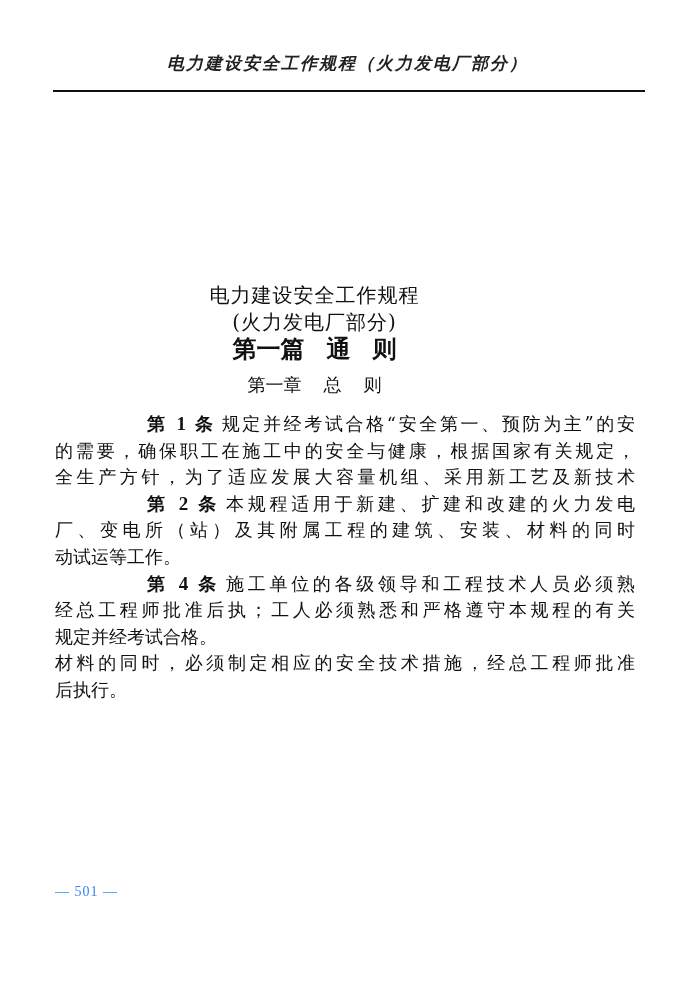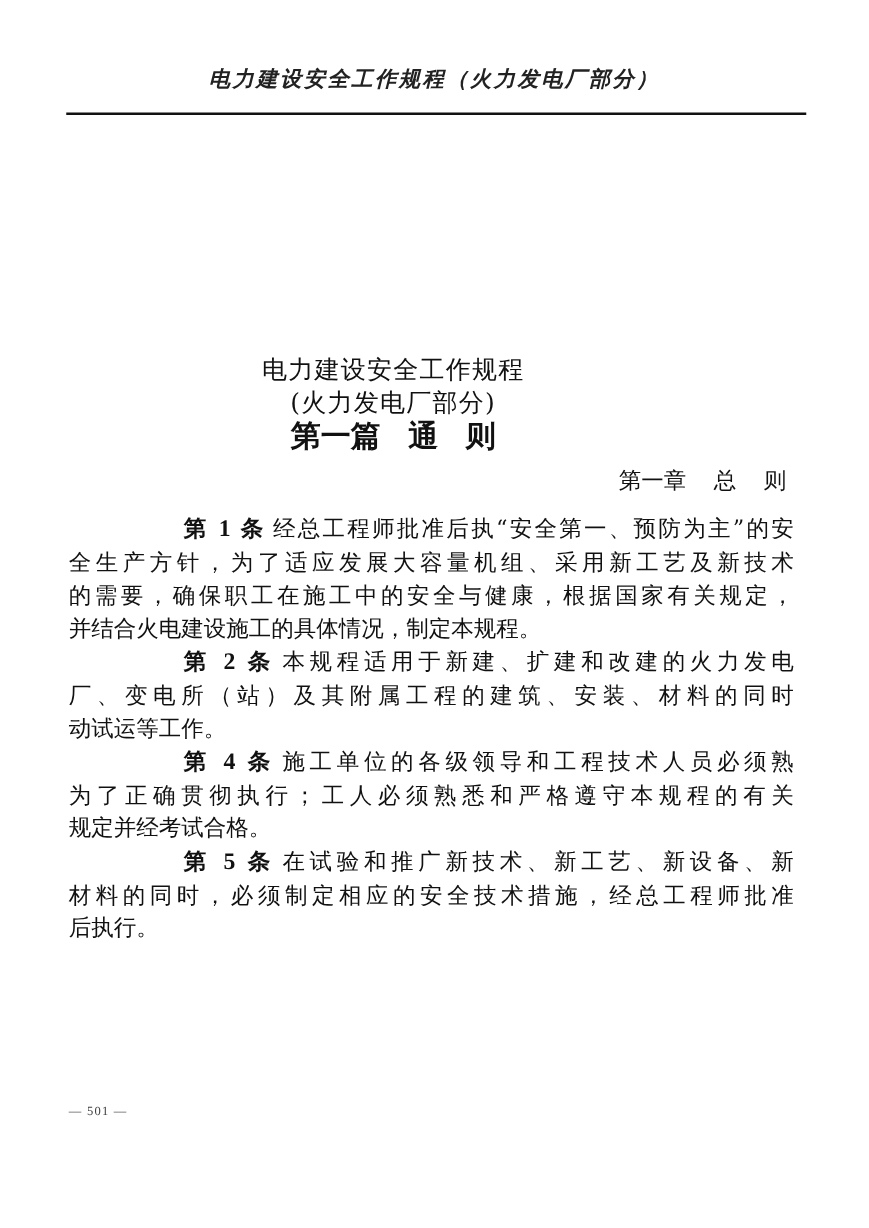--- a/index.html
+++ b/index.html
@@ -16,79 +16,77 @@
     .header-rule {
       position: absolute; left: 53px; top: 90px; width: 592px; height: 1.5px;
       background: #111;
     }
     .title-block {
       position: absolute; left: 0; width: 629px; text-align: center;
     }
     .doc-title { top: 282px; font-size: 20px; letter-spacing: 1px; line-height: 26px; }
     .doc-subtitle { top: 309px; font-size: 20px; letter-spacing: 1px; line-height: 26px; }
     .part-title { top: 336px; font-size: 24px; line-height: 26px; font-weight: bold; }
-    .chapter-title { top: 372px; font-size: 18px; line-height: 26px; text-align: right; }
+    .chapter-title { top: 372px; font-size: 18px; line-height: 26px; }
     .part-title span, .chapter-title span { display: inline-block; }
     .gap { width: 22px; }
 
     .body-text {
       position: absolute; left: 55px; top: 411px; width: 580px;
       font-size: 18px; line-height: 26.6px;
     }
     .line {
       display: block; white-space: nowrap; text-align: justify;
       text-align-last: justify; height: 26.6px;
     }
     .line.last { text-align-last: left; }
     .line.indent { padding-left: 92px; }
     .art-num { font-weight: bold; margin-right: 6px; }
     .art-num b { font-family: "Liberation Serif", serif; font-size: 19px; }
 
     .page-number {
-      position: absolute; left: 55px; top: 884px; font-size: 10px;
-      font-family: "Liberation Serif", serif; color: #404040; letter-spacing: 1px;
+      position: absolute; left: 55px; top: 884px; font-size: 14px;
+      font-family: "Liberation Serif", serif; color: #3b82f6; letter-spacing: 1px;
     }
   </style>
 </head>
 <body>
 
 <div class="running-header">电力建设安全工作规程（火力发电厂部分）</div>
 <div class="header-rule"></div>
 
 <div class="title-block doc-title">电力建设安全工作规程</div>
 <div class="title-block doc-subtitle">(火力发电厂部分)</div>
 <div class="title-block part-title">
   <span>第一篇</span><span class="gap"></span><span>通</span><span class="gap"></span><span>则</span>
 </div>
 <div class="title-block chapter-title">
   <span>第一章</span><span class="gap"></span><span>总</span><span class="gap"></span><span>则</span>
 </div>
 
 <div class="body-text">
 
   <div>
-    <span class="line indent"><span class="art-num"><span>第</span> <b>1</b> <span>条</span></span><span>经总工程师批准后执“安全第一、预防为主”的安</span></span>
+    <span class="line indent"><span class="art-num"><span>第</span> <b>1</b> <span>条</span></span><span>规定并经考试合格“安全第一、预防为主”的安</span></span>
+    <span class="line">的需要，确保职工在施工中的安全与健康，根据国家有关规定，</span>
     <span class="line">全生产方针，为了适应发展大容量机组、采用新工艺及新技术</span>
-    <span class="line">的需要，确保职工在施工中的安全与健康，根据国家有关规定，</span>
-    <span class="line last">并结合火电建设施工的具体情况，制定本规程。</span>
   </div>
 
   <div>
     <span class="line indent"><span class="art-num"><span>第</span> <b>2</b> <span>条</span></span><span>本规程适用于新建、扩建和改建的火力发电</span></span>
     <span class="line">厂、变电所（站）及其附属工程的建筑、安装、材料的同时</span>
     <span class="line last">动试运等工作。</span>
   </div>
 
 
   <div>
     <span class="line indent"><span class="art-num"><span>第</span> <b>4</b> <span>条</span></span><span>施工单位的各级领导和工程技术人员必须熟</span></span>
-    <span class="line">为了正确贯彻执行；工人必须熟悉和严格遵守本规程的有关</span>
+    <span class="line">经总工程师批准后执；工人必须熟悉和严格遵守本规程的有关</span>
     <span class="line last">规定并经考试合格。</span>
   </div>
 
   <div>
-    <span class="line indent"><span class="art-num"><span>第</span> <b>5</b> <span>条</span></span><span>在试验和推广新技术、新工艺、新设备、新</span></span>
     <span class="line">材料的同时，必须制定相应的安全技术措施，经总工程师批准</span>
     <span class="line last">后执行。</span>
   </div>
 </div>
 
 <div class="page-number">— 501 —</div>
 
 </body></html>

